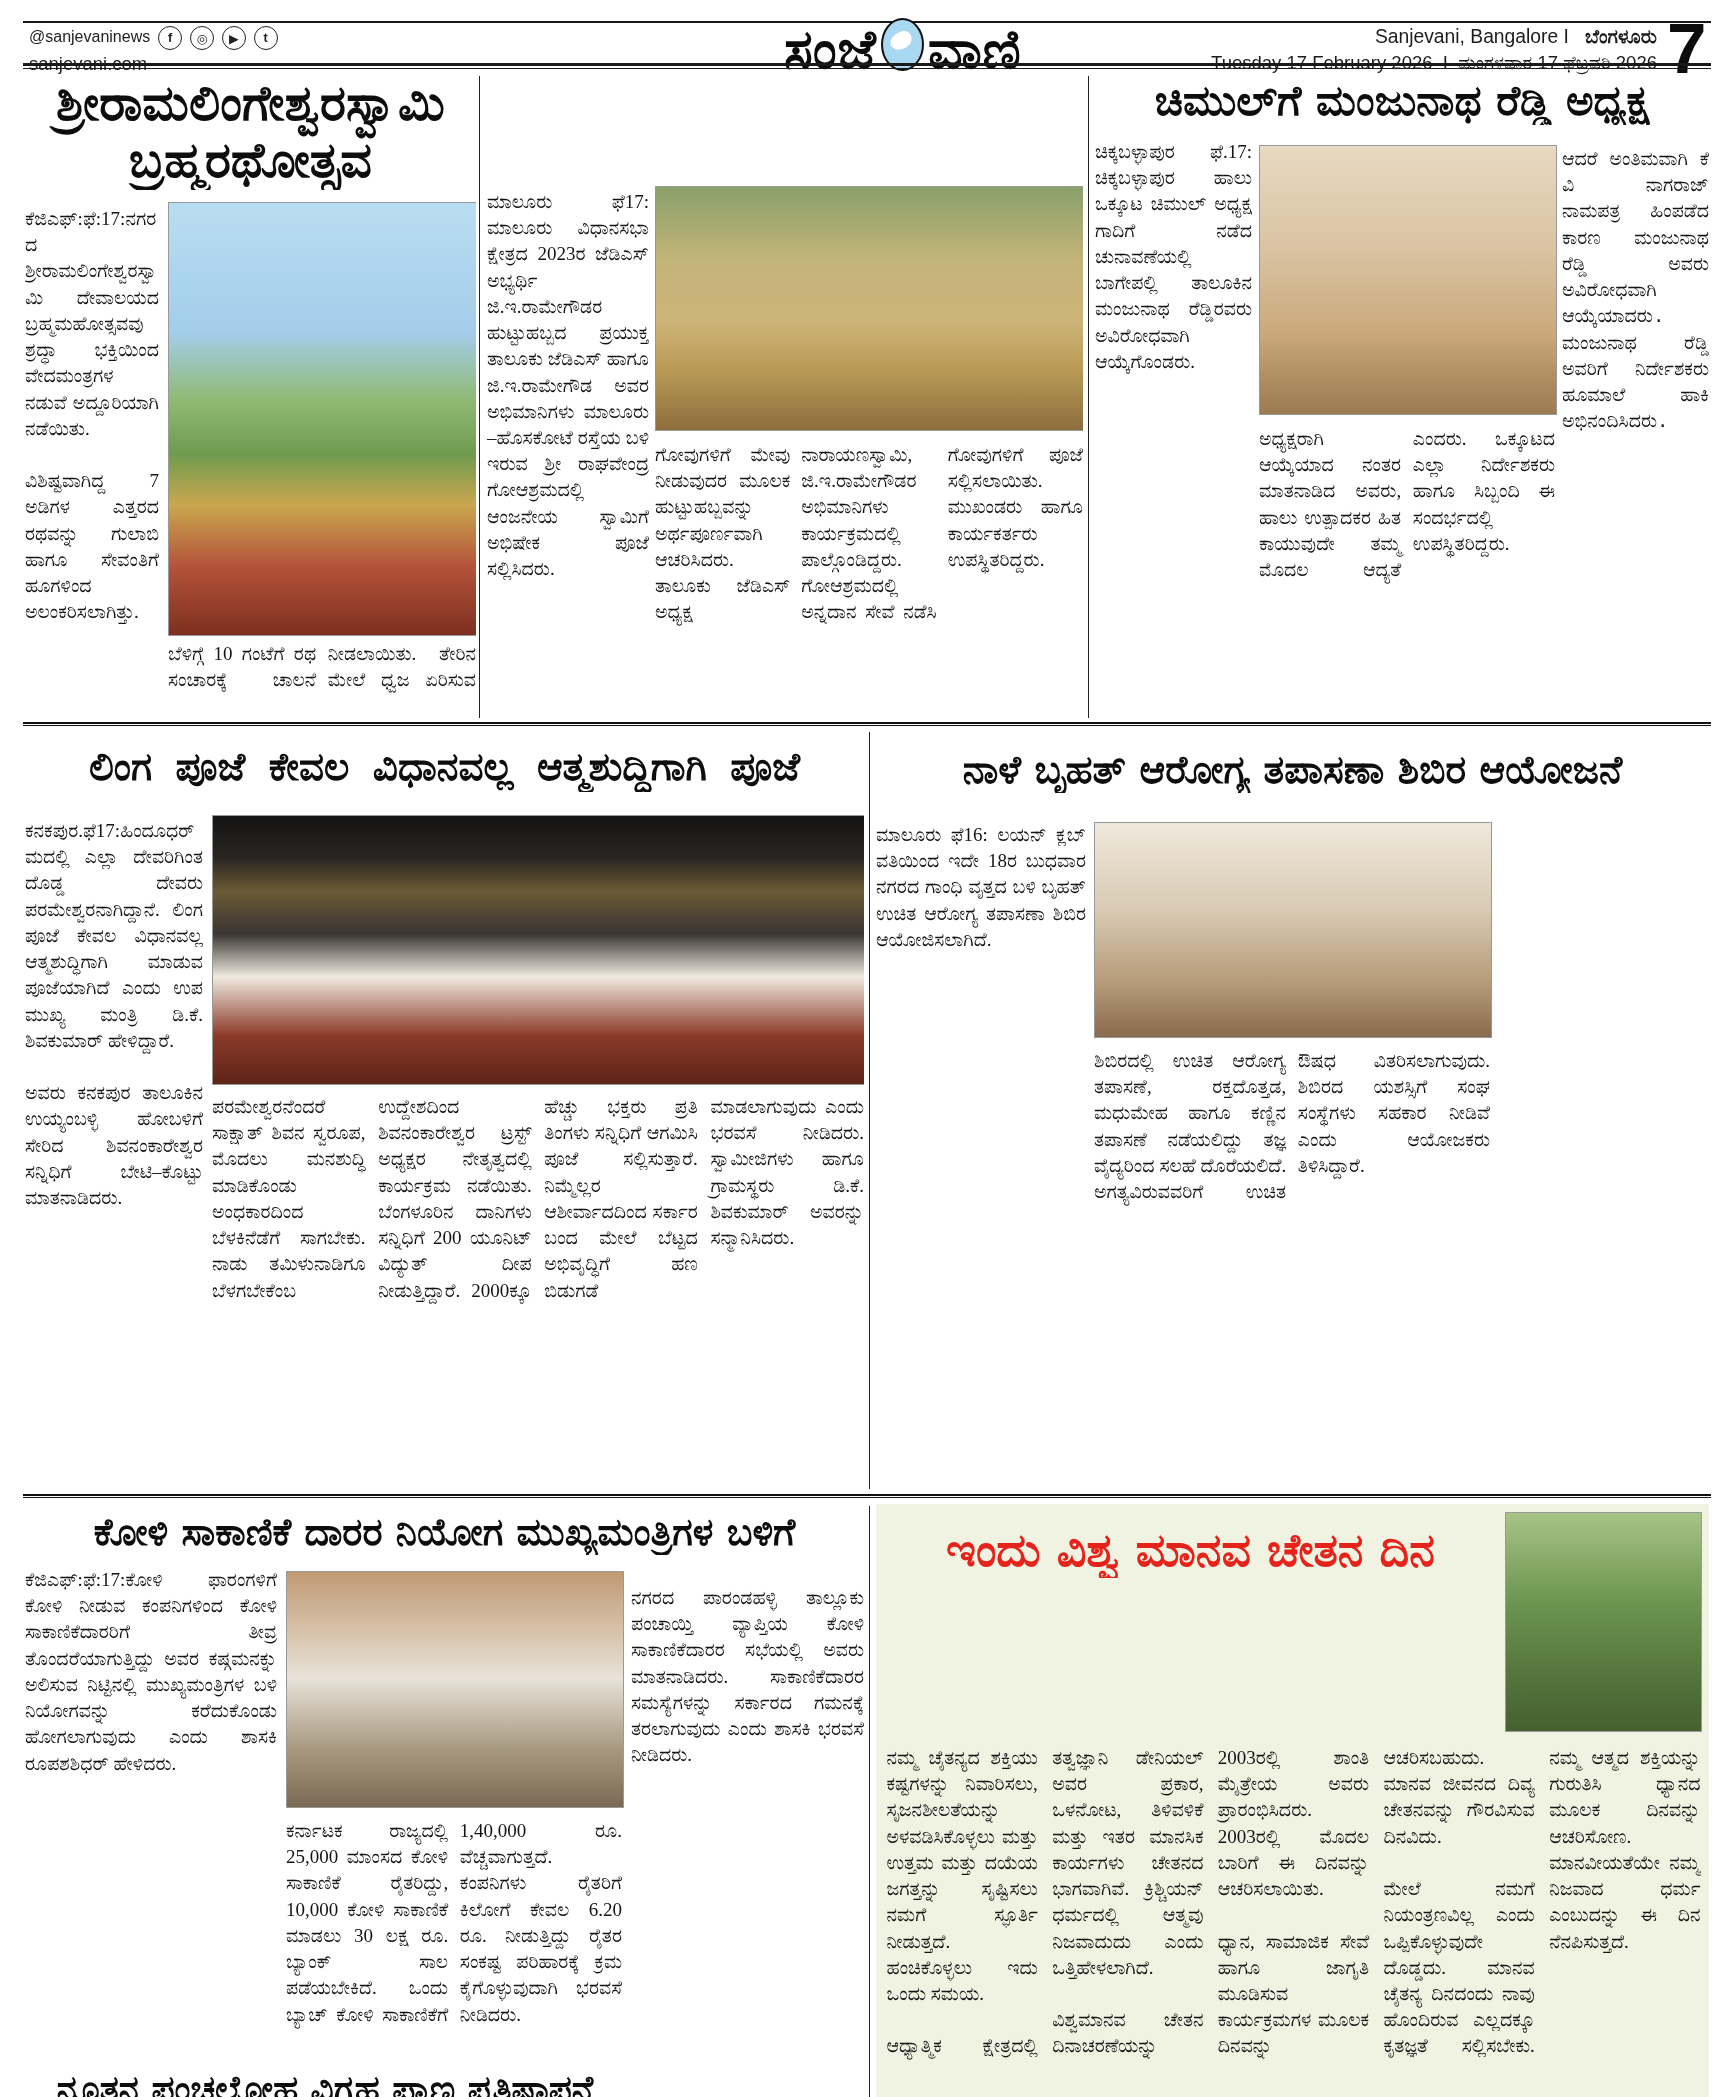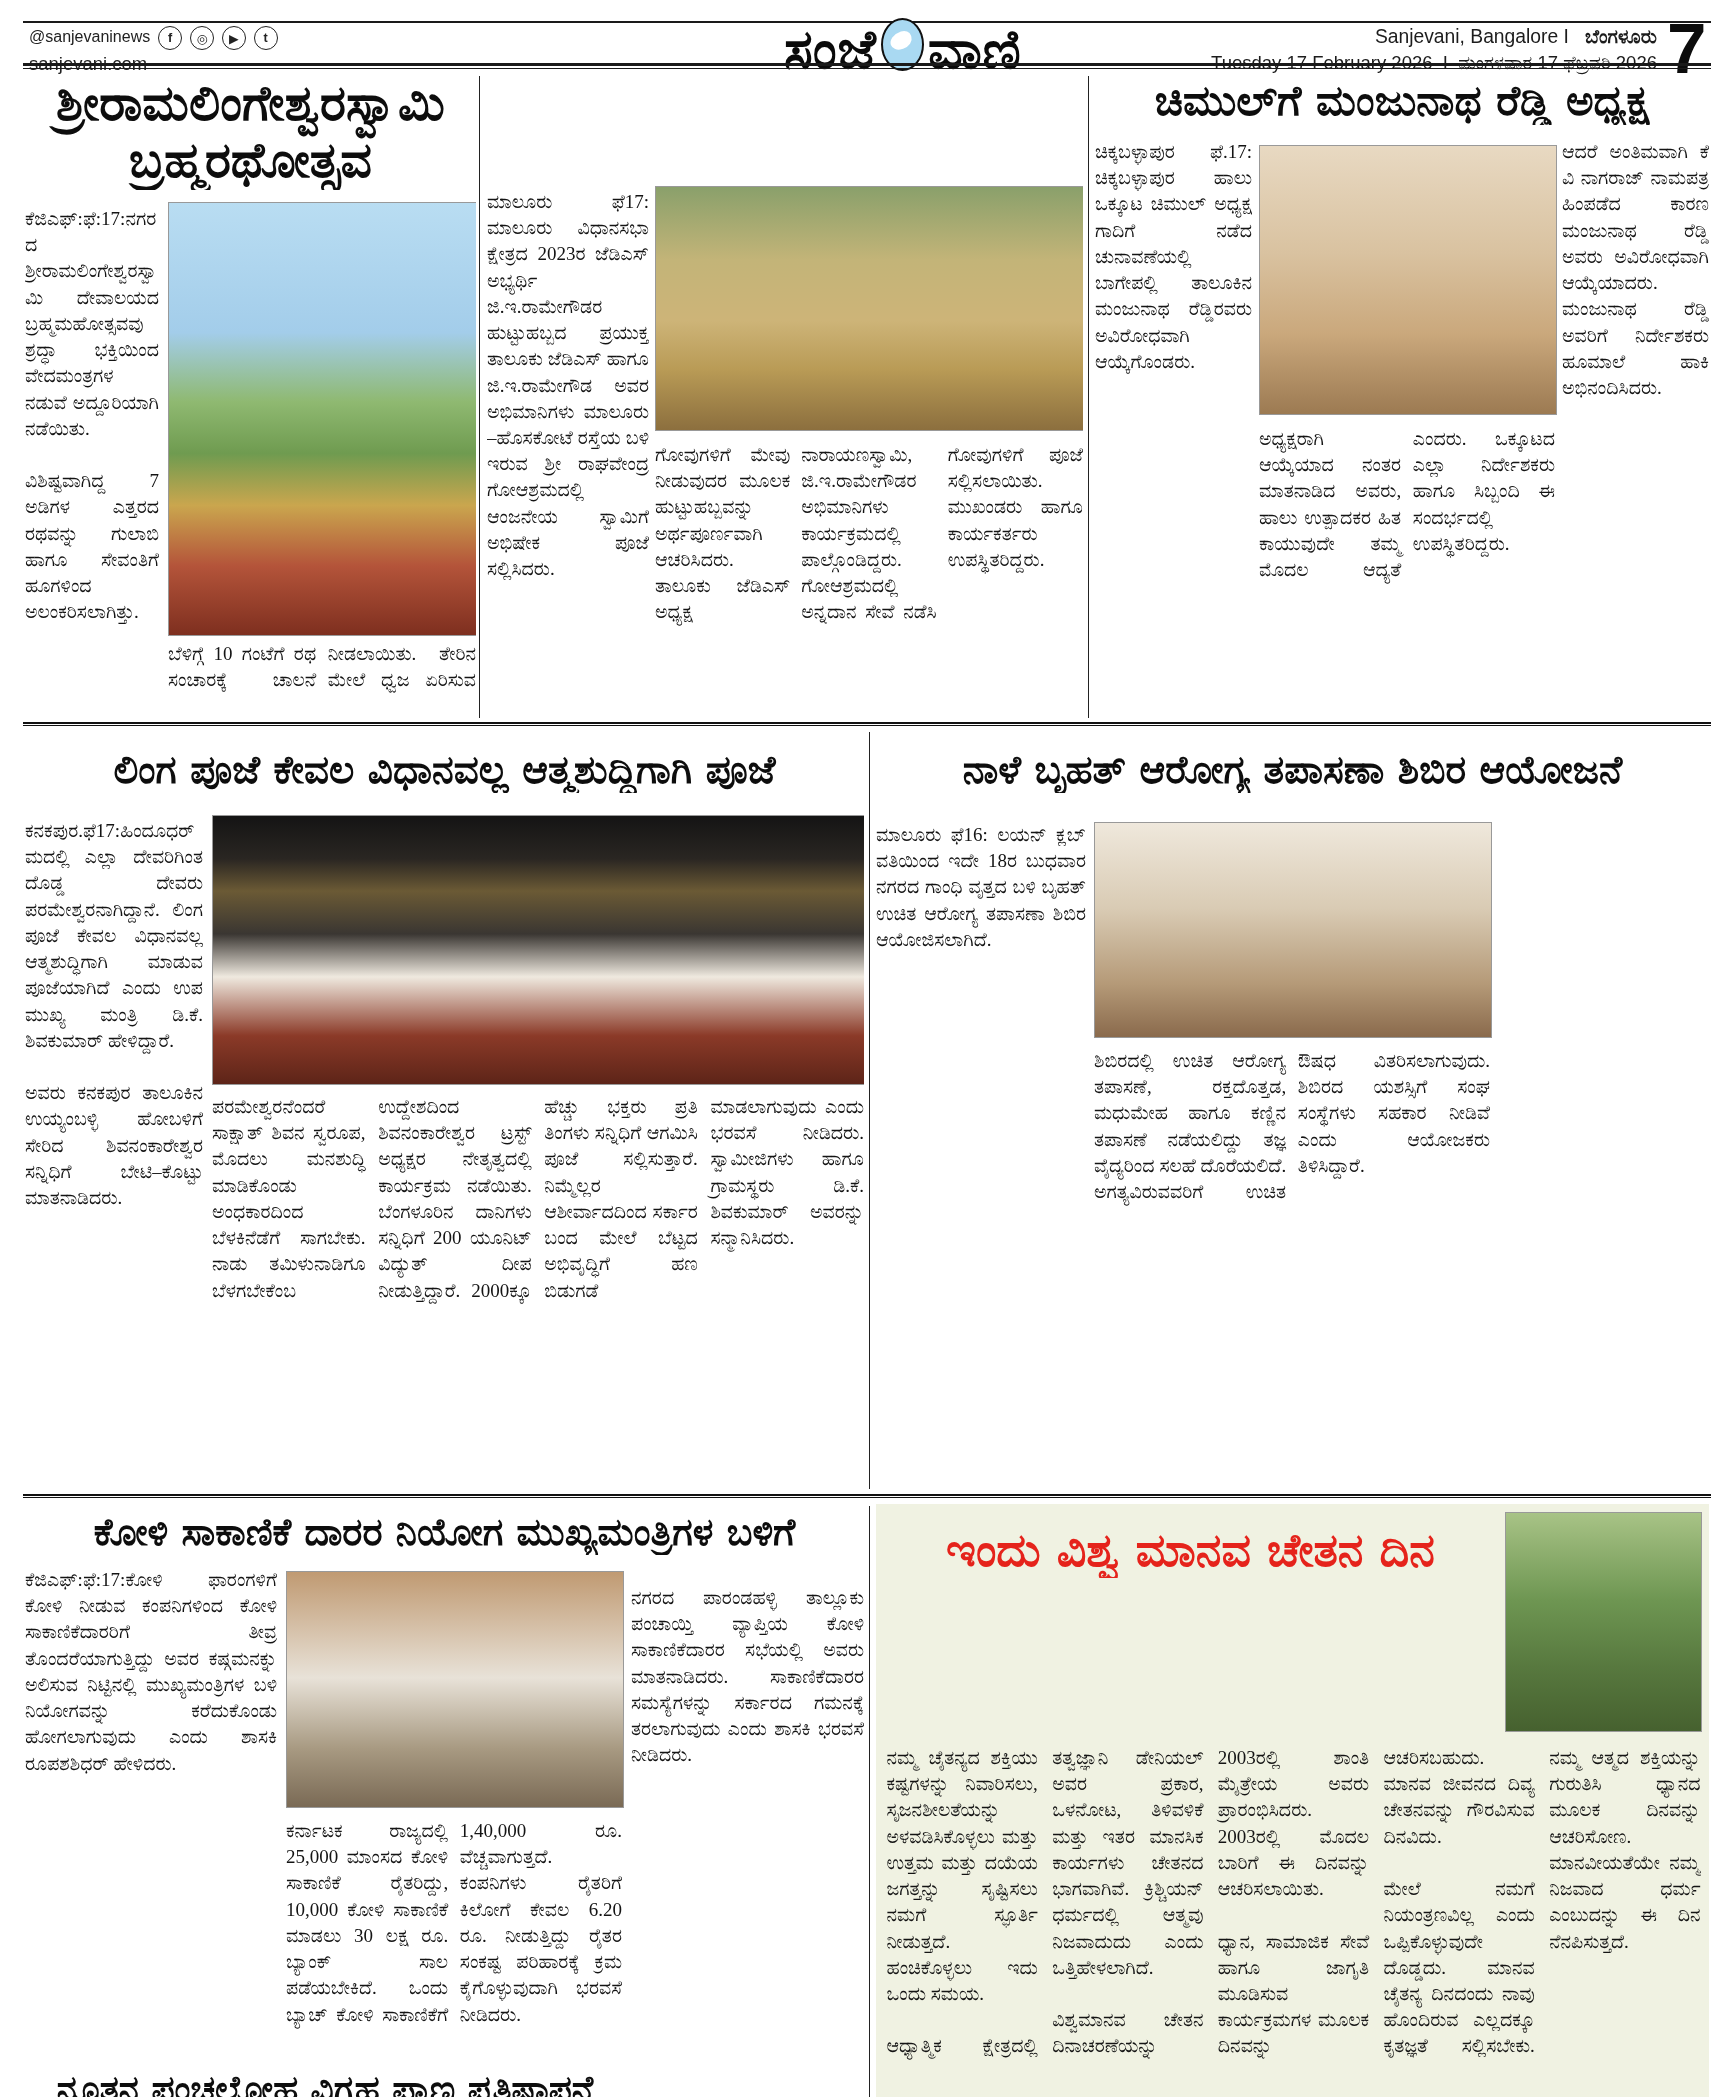--- a/index.html
+++ b/index.html
@@ -119,26 +119,26 @@
 <div class="article" style="left:487px;top:76px;width:596px;height:644px;">
   <div class="bodytxt" style="left:0;top:113px;width:162px;height:529px;">ಮಾಲೂರು ಫೆ17: ಮಾಲೂರು ವಿಧಾನಸಭಾ ಕ್ಷೇತ್ರದ 2023ರ ಜೆಡಿಎಸ್ ಅಭ್ಯರ್ಥಿ ಜಿ.ಇ.ರಾಮೇಗೌಡರ ಹುಟ್ಟುಹಬ್ಬದ ಪ್ರಯುಕ್ತ ತಾಲೂಕು ಜೆಡಿಎಸ್ ಹಾಗೂ ಜಿ.ಇ.ರಾಮೇಗೌಡ ಅವರ ಅಭಿಮಾನಿಗಳು ಮಾಲೂರು –ಹೊಸಕೋಟೆ ರಸ್ತೆಯ ಬಳಿ ಇರುವ ಶ್ರೀ ರಾಘವೇಂದ್ರ ಗೋಆಶ್ರಮದಲ್ಲಿ ಆಂಜನೇಯ ಸ್ವಾಮಿಗೆ ಅಭಿಷೇಕ ಪೂಜೆ ಸಲ್ಲಿಸಿದರು.</div>
   <div class="photo ph-hay" style="left:168px;top:110px;width:428px;height:243px;"></div>
   <div class="bodytxt cols3" style="left:168px;top:366px;width:428px;height:276px;">ಗೋವುಗಳಿಗೆ ಮೇವು ನೀಡುವುದರ ಮೂಲಕ ಹುಟ್ಟುಹಬ್ಬವನ್ನು ಅರ್ಥಪೂರ್ಣವಾಗಿ ಆಚರಿಸಿದರು. ತಾಲೂಕು ಜೆಡಿಎಸ್ ಅಧ್ಯಕ್ಷ ನಾರಾಯಣಸ್ವಾಮಿ, ಜಿ.ಇ.ರಾಮೇಗೌಡರ ಅಭಿಮಾನಿಗಳು ಕಾರ್ಯಕ್ರಮದಲ್ಲಿ ಪಾಲ್ಗೊಂಡಿದ್ದರು. ಗೋಆಶ್ರಮದಲ್ಲಿ ಅನ್ನದಾನ ಸೇವೆ ನಡೆಸಿ ಗೋವುಗಳಿಗೆ ಪೂಜೆ ಸಲ್ಲಿಸಲಾಯಿತು. ಮುಖಂಡರು ಹಾಗೂ ಕಾರ್ಯಕರ್ತರು ಉಪಸ್ಥಿತರಿದ್ದರು.</div>
 </div>
 
 <div class="article" style="left:1095px;top:76px;width:614px;height:644px;">
   <h2 class="headline" style="top:0;font-size:42px;margin:0;">ಚಿಮುಲ್‌ಗೆ ಮಂಜುನಾಥ ರೆಡ್ಡಿ ಅಧ್ಯಕ್ಷ</h2>
   <div class="bodytxt" style="left:0;top:63px;width:157px;height:579px;">ಚಿಕ್ಕಬಳ್ಳಾಪುರ ಫೆ.17: ಚಿಕ್ಕಬಳ್ಳಾಪುರ ಹಾಲು ಒಕ್ಕೂಟ ಚಿಮುಲ್ ಅಧ್ಯಕ್ಷ ಗಾದಿಗೆ ನಡೆದ ಚುನಾವಣೆಯಲ್ಲಿ ಬಾಗೇಪಲ್ಲಿ ತಾಲೂಕಿನ ಮಂಜುನಾಥ ರೆಡ್ಡಿರವರು ಅವಿರೋಧವಾಗಿ ಆಯ್ಕೆಗೊಂಡರು.</div>
   <div class="photo ph-felicitation" style="left:164px;top:69px;width:296px;height:268px;"></div>
-  <div class="bodytxt" style="left:467px;top:63px;width:147px;height:579px;">ಆದರೆ ಅಂತಿಮವಾಗಿ ಕೆ ವಿ ನಾಗರಾಜ್ ನಾಮಪತ್ರ ಹಿಂಪಡೆದ ಕಾರಣ ಮಂಜುನಾಥ ರೆಡ್ಡಿ ಅವರು ಅವಿರೋಧವಾಗಿ ಆಯ್ಕೆಯಾದರು. ಮಂಜುನಾಥ ರೆಡ್ಡಿ ಅವರಿಗೆ ನಿರ್ದೇಶಕರು ಹೂಮಾಲೆ ಹಾಕಿ ಅಭಿನಂದಿಸಿದರು.</div>
+  <div class="bodytxt" style="left:467px;top:71px;width:147px;height:579px;font-family:Liberation Mono, monospace;">ಆದರೆ ಅಂತಿಮವಾಗಿ ಕೆ ವಿ ನಾಗರಾಜ್ ನಾಮಪತ್ರ ಹಿಂಪಡೆದ ಕಾರಣ ಮಂಜುನಾಥ ರೆಡ್ಡಿ ಅವರು ಅವಿರೋಧವಾಗಿ ಆಯ್ಕೆಯಾದರು. ಮಂಜುನಾಥ ರೆಡ್ಡಿ ಅವರಿಗೆ ನಿರ್ದೇಶಕರು ಹೂಮಾಲೆ ಹಾಕಿ ಅಭಿನಂದಿಸಿದರು.</div>
   <div class="bodytxt cols2" style="left:164px;top:350px;width:296px;height:292px;">ಅಧ್ಯಕ್ಷರಾಗಿ ಆಯ್ಕೆಯಾದ ನಂತರ ಮಾತನಾಡಿದ ಅವರು, ಹಾಲು ಉತ್ಪಾದಕರ ಹಿತ ಕಾಯುವುದೇ ತಮ್ಮ ಮೊದಲ ಆದ್ಯತೆ ಎಂದರು. ಒಕ್ಕೂಟದ ಎಲ್ಲಾ ನಿರ್ದೇಶಕರು ಹಾಗೂ ಸಿಬ್ಬಂದಿ ಈ ಸಂದರ್ಭದಲ್ಲಿ ಉಪಸ್ಥಿತರಿದ್ದರು.</div>
 </div>
 
 <div class="article" style="left:25px;top:734px;width:839px;height:757px;">
-  <h2 class="headline" style="top:12.6px;font-size:39px;margin:0;">ಲಿಂಗ ಪೂಜೆ ಕೇವಲ ವಿಧಾನವಲ್ಲ ಆತ್ಮಶುದ್ಧಿಗಾಗಿ ಪೂಜೆ</h2>
+  <h2 class="headline" style="top:12.6px;font-size:39px;margin:0;font-family:Liberation Mono, monospace;">ಲಿಂಗ ಪೂಜೆ ಕೇವಲ ವಿಧಾನವಲ್ಲ ಆತ್ಮಶುದ್ಧಿಗಾಗಿ ಪೂಜೆ</h2>
   <div class="bodytxt" style="left:0;top:84px;width:178px;height:667px;">ಕನಕಪುರ.ಫೆ17:ಹಿಂದೂಧರ್ಮದಲ್ಲಿ ಎಲ್ಲಾ ದೇವರಿಗಿಂತ ದೊಡ್ಡ ದೇವರು ಪರಮೇಶ್ವರನಾಗಿದ್ದಾನೆ. ಲಿಂಗ ಪೂಜೆ ಕೇವಲ ವಿಧಾನವಲ್ಲ ಆತ್ಮಶುದ್ಧಿಗಾಗಿ ಮಾಡುವ ಪೂಜೆಯಾಗಿದೆ ಎಂದು ಉಪ ಮುಖ್ಯ ಮಂತ್ರಿ ಡಿ.ಕೆ. ಶಿವಕುಮಾರ್ ಹೇಳಿದ್ದಾರೆ.
 
 ಅವರು ಕನಕಪುರ ತಾಲೂಕಿನ ಉಯ್ಯಂಬಳ್ಳಿ ಹೋಬಳಿಗೆ ಸೇರಿದ ಶಿವನಂಕಾರೇಶ್ವರ ಸನ್ನಿಧಿಗೆ ಬೇಟಿ–ಕೊಟ್ಟು ಮಾತನಾಡಿದರು.</div>
   <div class="photo ph-stage" style="left:187px;top:81px;width:652px;height:268px;"></div>
   <div class="bodytxt cols4" style="left:187px;top:360px;width:652px;height:392px;">ಪರಮೇಶ್ವರನೆಂದರೆ ಸಾಕ್ಷಾತ್ ಶಿವನ ಸ್ವರೂಪ, ಮೊದಲು ಮನಶುದ್ಧಿ ಮಾಡಿಕೊಂಡು ಅಂಧಕಾರದಿಂದ ಬೆಳಕಿನೆಡೆಗೆ ಸಾಗಬೇಕು. ನಾಡು ತಮಿಳುನಾಡಿಗೂ ಬೆಳಗಬೇಕೆಂಬ ಉದ್ದೇಶದಿಂದ ಶಿವನಂಕಾರೇಶ್ವರ ಟ್ರಸ್ಟ್ ಅಧ್ಯಕ್ಷರ ನೇತೃತ್ವದಲ್ಲಿ ಕಾರ್ಯಕ್ರಮ ನಡೆಯಿತು. ಬೆಂಗಳೂರಿನ ದಾನಿಗಳು ಸನ್ನಿಧಿಗೆ 200 ಯೂನಿಟ್ ವಿದ್ಯುತ್ ದೀಪ ನೀಡುತ್ತಿದ್ದಾರೆ. 2000ಕ್ಕೂ ಹೆಚ್ಚು ಭಕ್ತರು ಪ್ರತಿ ತಿಂಗಳು ಸನ್ನಿಧಿಗೆ ಆಗಮಿಸಿ ಪೂಜೆ ಸಲ್ಲಿಸುತ್ತಾರೆ. ನಿಮ್ಮೆಲ್ಲರ ಆಶೀರ್ವಾದದಿಂದ ಸರ್ಕಾರ ಬಂದ ಮೇಲೆ ಬೆಟ್ಟದ ಅಭಿವೃದ್ಧಿಗೆ ಹಣ ಬಿಡುಗಡೆ ಮಾಡಲಾಗುವುದು ಎಂದು ಭರವಸೆ ನೀಡಿದರು. ಸ್ವಾಮೀಜಿಗಳು ಹಾಗೂ ಗ್ರಾಮಸ್ಥರು ಡಿ.ಕೆ. ಶಿವಕುಮಾರ್ ಅವರನ್ನು ಸನ್ಮಾನಿಸಿದರು.</div>
 </div>
 
 <div class="article" style="left:876px;top:734px;width:833px;height:757px;">
   <h2 class="headline" style="top:12.6px;font-size:39px;margin:0;">ನಾಳೆ ಬೃಹತ್ ಆರೋಗ್ಯ ತಪಾಸಣಾ ಶಿಬಿರ ಆಯೋಜನೆ</h2>
   <div class="bodytxt" style="left:0;top:88px;width:210px;height:663px;">ಮಾಲೂರು ಫೆ16: ಲಯನ್ ಕ್ಲಬ್ ವತಿಯಿಂದ ಇದೇ 18ರ ಬುಧವಾರ ನಗರದ ಗಾಂಧಿ ವೃತ್ತದ ಬಳಿ ಬೃಹತ್ ಉಚಿತ ಆರೋಗ್ಯ ತಪಾಸಣಾ ಶಿಬಿರ ಆಯೋಜಿಸಲಾಗಿದೆ.</div>

